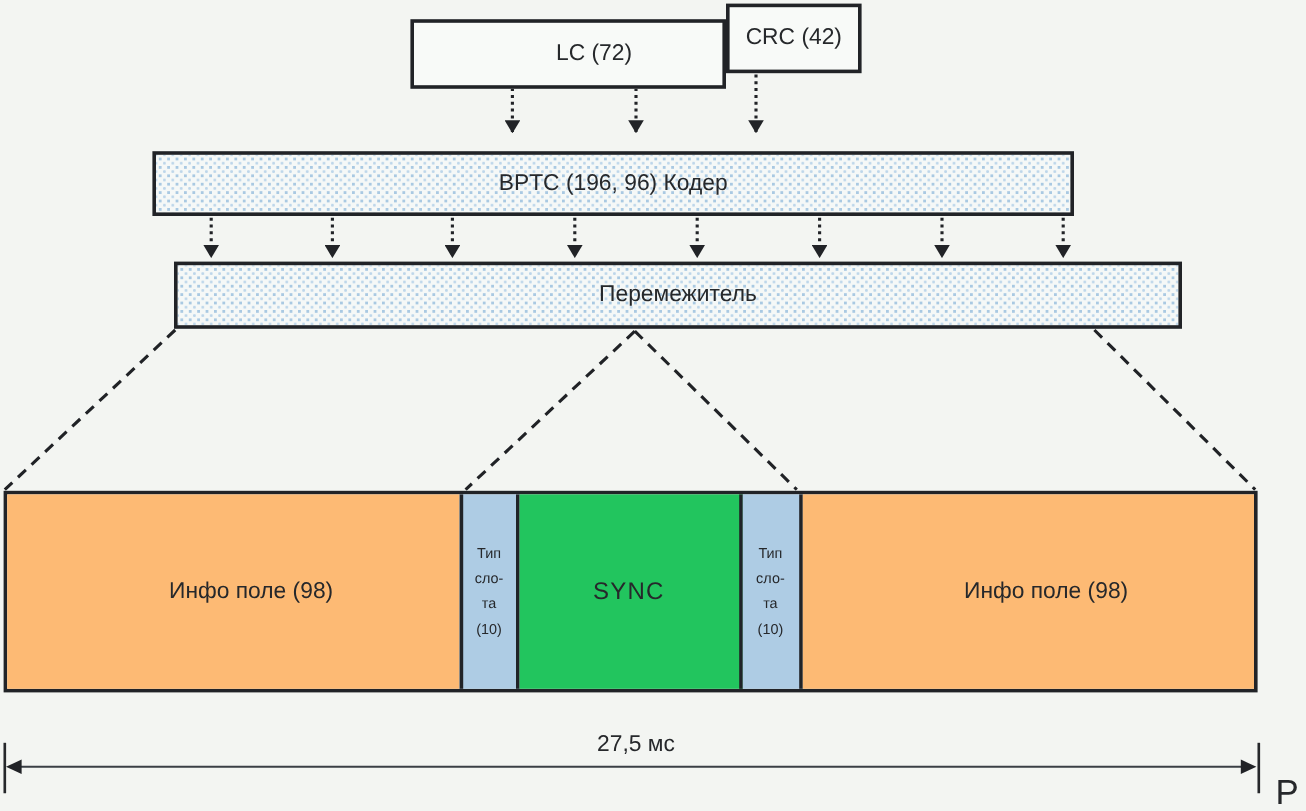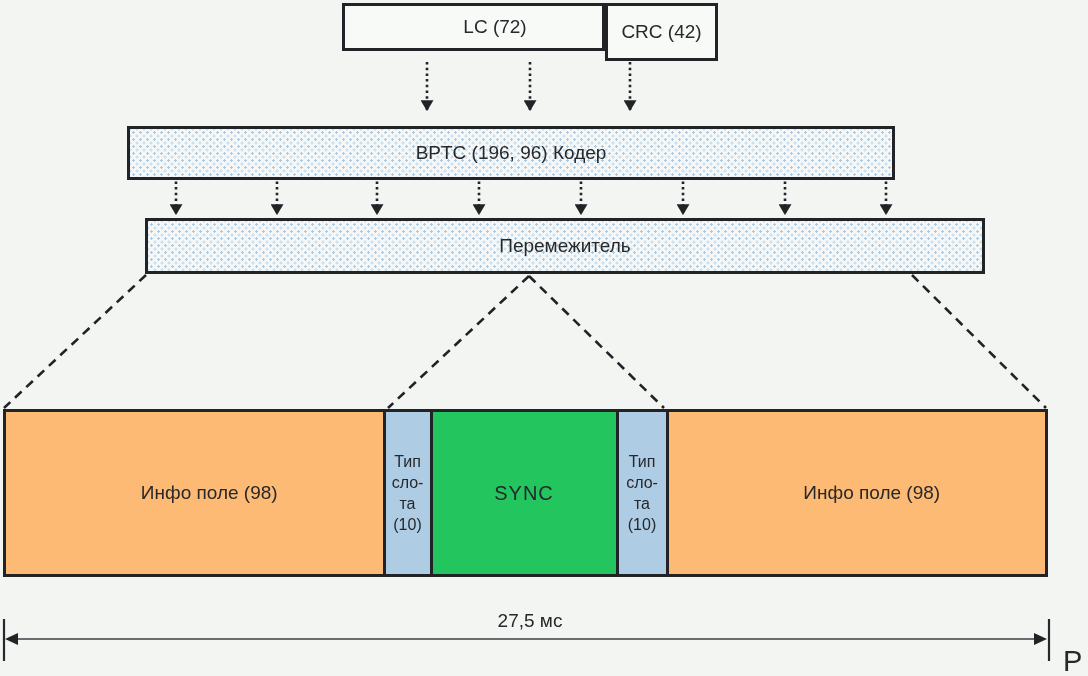--- a/index.html
+++ b/index.html
@@ -23,41 +23,41 @@
     background:#f8faf8;
   }
   .stipple{
     background-color:#f5f8f7;
     background-image:
       radial-gradient(#a9c9e2 1.1px, transparent 1.4px),
       radial-gradient(#bdd6ea 1.0px, transparent 1.3px);
     background-size:7px 7px, 7px 7px;
     background-position:0 0, 3.5px 3.5px;
   }
-  #lc-box{left:342px;top:3px;width:263px;height:48px;padding-left:43px;}
+  #lc-box{left:342px;top:16px;width:263px;height:58px;padding-left:43px;}
   #crc-box{left:605px;top:3px;width:113px;height:58px;}
   #encoder-box{left:127px;top:114px;width:768px;height:54px;margin-top:12px;}
   #interleaver-box{left:145px;top:218px;width:840px;height:56px;}
 
   #frame{
     position:absolute;left:3px;top:409px;width:1045px;height:168px;
     box-sizing:border-box;border:3px solid #212327;
     display:flex;background:#f8faf8;
   }
   .seg{
     box-sizing:border-box;
     display:flex;align-items:center;justify-content:center;
     font-size:19px;
   }
   .seg-info{flex:1;background:#fdba74;padding-left:30px;}
   .seg-slot{
     width:50px;background:#aecce4;
     border-right:3px solid #212327;
     flex-direction:column;
-    font-size:16px;line-height:21px;text-align:center;
+    font-size:12px;line-height:21px;text-align:center;
   }
   .seg-slot.left{border-left:3px solid #212327;}
   .seg-sync{
     width:186px;background:#22c55e;
     border-right:3px solid #212327;
     font-size:20px;letter-spacing:1px;
   }
   #connectors{position:absolute;left:0;top:0;pointer-events:none;}
   #duration-label{
     position:absolute;left:430px;top:610px;width:200px;

